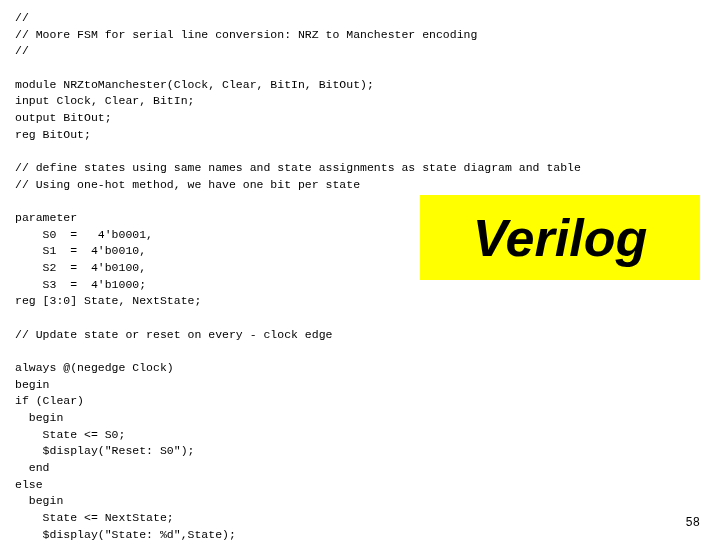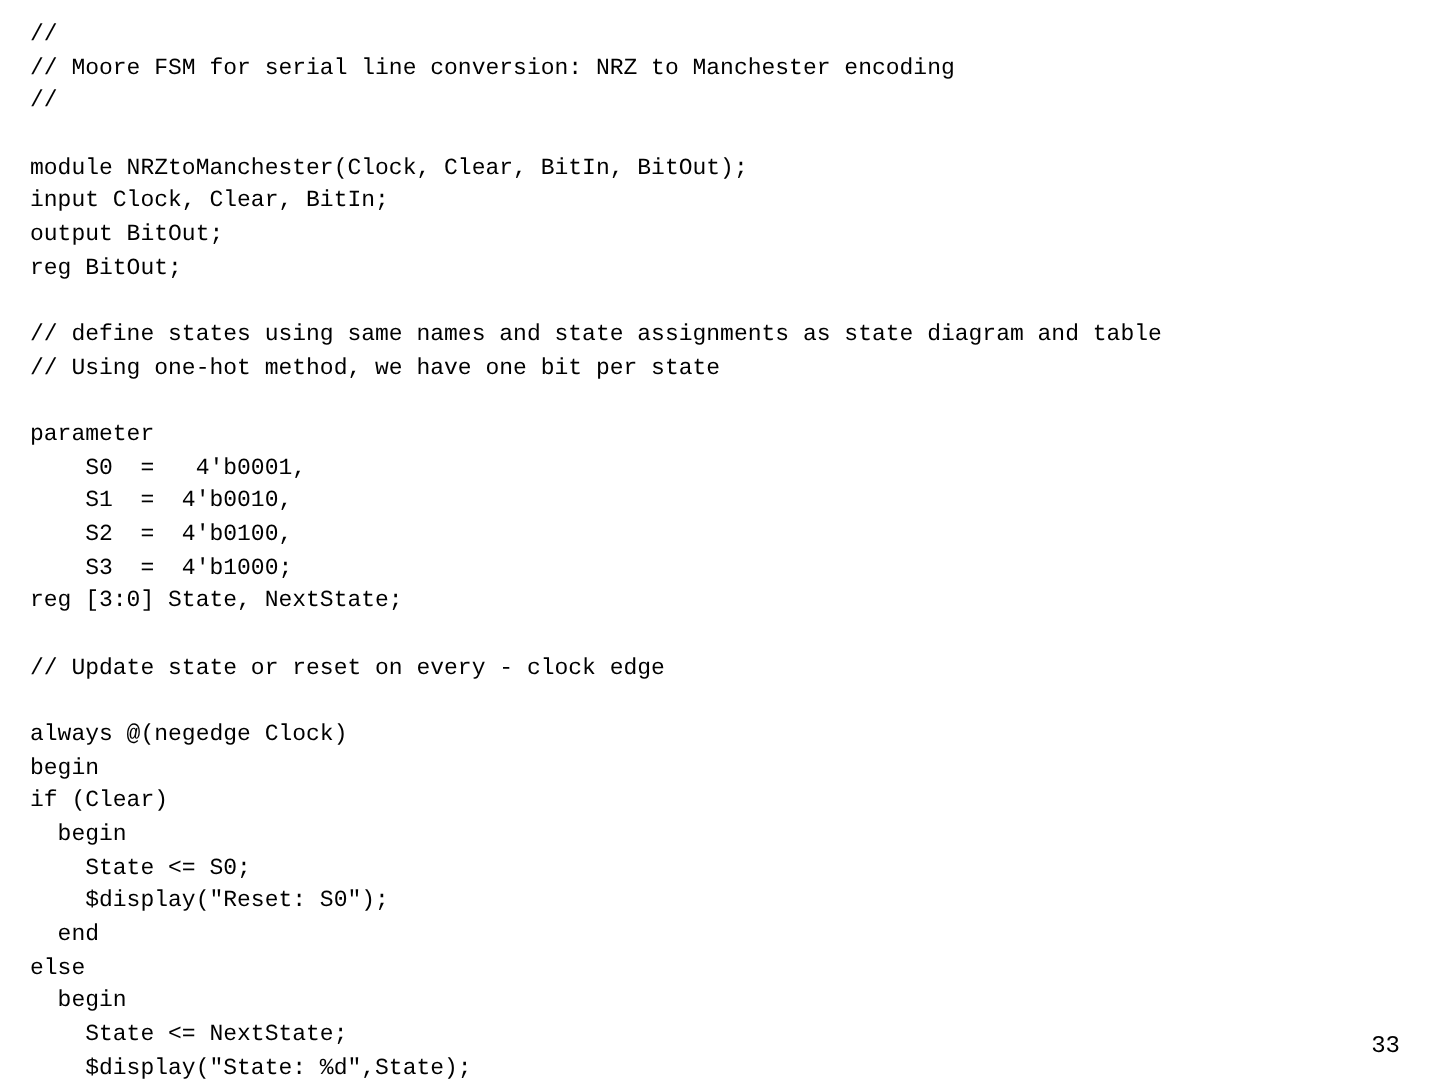--- a/index.html
+++ b/index.html
@@ -94,15 +94,18 @@
     State &lt;= S0;
     $display("Reset: S0");
   end
 else
   begin
     State &lt;= NextState;
     $display("State: %d",State);
   end
 end</div>
 
+  <div class="verilog-badge">
+    <span class="verilog-text">Verilog</span>
+  </div>
 
-  <div class="page-number">33</div>
+  <div class="page-number">58</div>
 </div>
 
 </body></html>

